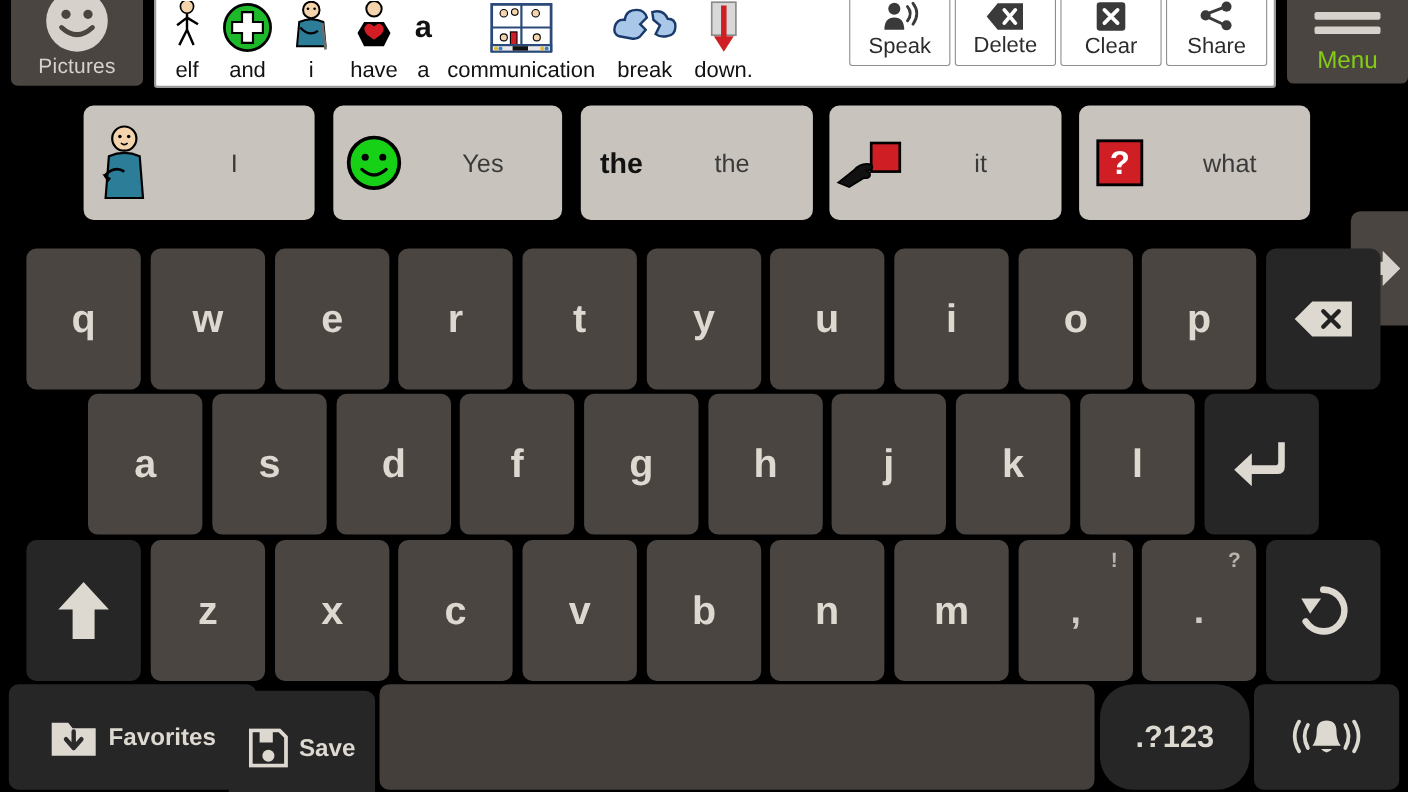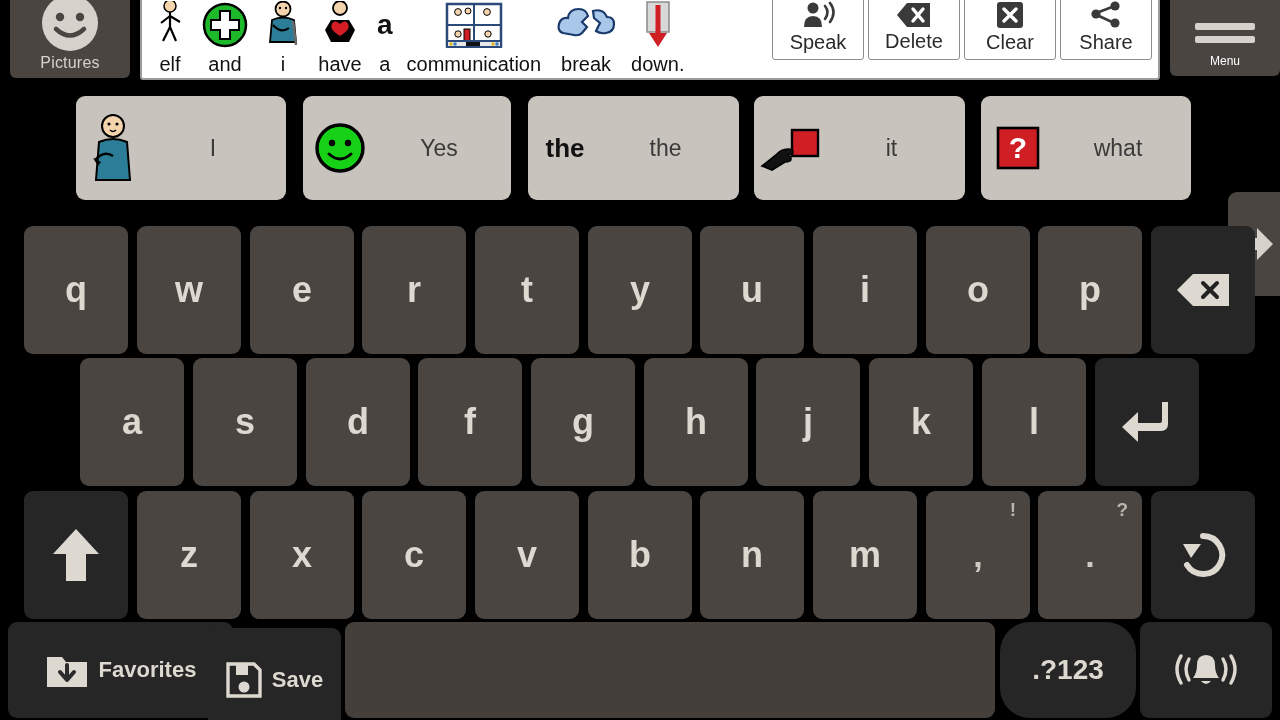--- a/index.html
+++ b/index.html
@@ -13,21 +13,21 @@
 
   
   .topbar { position: absolute; left: 0; top: 0; width: 1280px; height: 80px; }
 
   .pictures-tab {
     position: absolute; left: 10px; top: -8px; width: 120px; height: 86px;
     background: #4a4540; border-radius: 6px;
     display: flex; flex-direction: column; align-items: center; justify-content: flex-end;
     padding-bottom: 6px;
   }
-  .pictures-tab .lbl { color: #d6d2cb; font-size: 16px; letter-spacing: .2px; }
+  .pictures-tab .lbl { color: #d6d2cb; font-size: 19px; letter-spacing: .2px; }
 
   .msgbar {
     position: absolute; left: 140px; top: -10px; width: 1020px; height: 90px;
     background: #fff; border: 2px solid #9a9a9a; border-radius: 3px;
     display: flex; align-items: flex-end; overflow: hidden;
   }
   .msg-words { display: flex; align-items: flex-end; height: 100%; padding-left: 4px; flex: 1; }
   .msg-word {
     display: flex; flex-direction: column; align-items: center; justify-content: flex-end;
     padding: 0 7px; height: 100%;
@@ -44,21 +44,21 @@
   .act-btn .lbl { font-size: 20px; color: #2b2b2b; }
 
   .menu-btn {
     position: absolute; left: 1170px; top: -12px; width: 110px; height: 88px;
     background: #4a4540; border-radius: 6px;
     display: flex; flex-direction: column; align-items: center; justify-content: flex-end;
     padding-bottom: 8px; gap: 7px;
   }
   .menu-btn .bars { display: flex; flex-direction: column; gap: 6px; margin-bottom: 4px; }
   .menu-btn .bars i { display: block; width: 60px; height: 7px; background: #d6d2cb; border-radius: 2px; }
-  .menu-btn .lbl { color: #ffffff; font-size: 12px; }
+  .menu-btn .lbl { color: #84cc16; font-size: 22px; }
 
   
   .suggest-row { position: absolute; left: 0; top: 96px; width: 1280px; height: 104px; }
   .sug {
     position: absolute; top: 0; height: 104px;
     background: #c8c4bd; border-radius: 9px;
     display: flex; align-items: center;
   }
   .sug .sym { width: 74px; display: flex; align-items: center; justify-content: center; flex: none; }
   .sug .txt {

